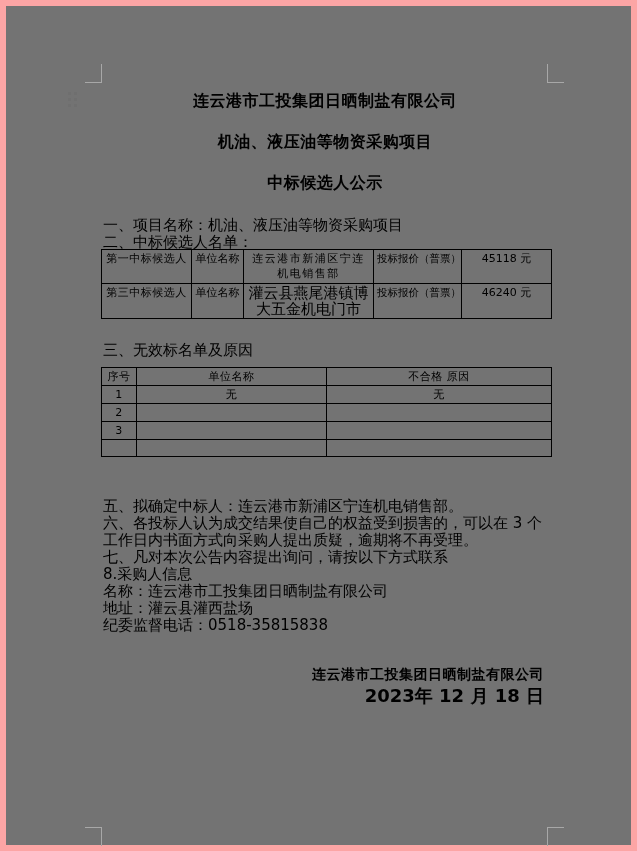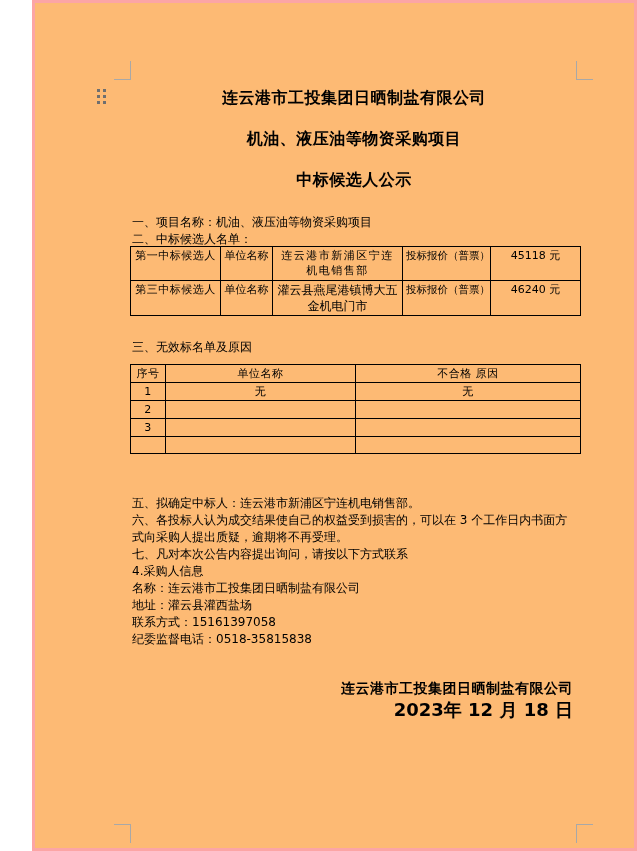--- a/index.html
+++ b/index.html
@@ -1,47 +1,47 @@
 <!DOCTYPE html>
 <html><head>
 <meta charset="utf-8">
 <style>
   * { margin:0; padding:0; box-sizing:border-box; }
   html,body { width:637px; height:851px; background:#fff; }
   body { font-family:"DejaVu Sans", sans-serif; color:#000; position:relative; }
-  .page { position:absolute; inset:0; border:3px solid #fca5a5; background:#fdba74;margin-left:32px; }
+  .page { position:absolute; inset:0; border:6px solid #fca5a5; background:#737373; }
 
   
   .crop { position:absolute; width:17px; height:19px; }
   .crop-tl { left:79px; top:58px;  border-right:1px solid #a8a8a8; border-bottom:1px solid #a8a8a8; }
   .crop-tr { left:541px; top:58px; border-left:1px solid #a8a8a8;  border-bottom:1px solid #a8a8a8; }
   .crop-bl { left:79px; top:821px; border-right:1px solid #a8a8a8; border-top:1px solid #a8a8a8; }
   .crop-br { left:541px; top:821px; border-left:1px solid #a8a8a8;  border-top:1px solid #a8a8a8; }
 
   
   .handle { position:absolute; left:62px; top:86px; display:grid;
             grid-template-columns:3px 3px; grid-auto-rows:3px; gap:3px 3px; }
   .handle span { background:#6f6f6f; width:3px; height:3px; }
 
   .content { position:absolute; left:97px; top:78px; width:444px; }
 
   .title { font-size:16px; font-weight:bold; text-align:center; line-height:20px; margin-bottom:21px; letter-spacing:0.5px; }
   .title.first { margin-top:7px; }
 
-  .body-line { font-size:12px; line-height:17px; }
+  .body-line { font-size:15px; line-height:17px; }
   .sec12 { margin-top:24px; }
 
   table { border-collapse:collapse; table-layout:fixed; width:450px; margin-left:-2px; }
   td, th { border:1px solid #000; font-size:11px; font-weight:normal; text-align:center;
            vertical-align:top; padding:1px 3px; line-height:15px; overflow:hidden; }
   .tbl-candidates { margin-top:-2px; }
   .tbl-candidates td { height:34px; }
   .rank-cell { letter-spacing:0.5px; }
   .unit-cell { letter-spacing:1.5px; }
-  .unit-cell.big { font-size:12px; letter-spacing:0; line-height:16px; }
+  .unit-cell.big { font-size:15px; letter-spacing:0; line-height:16px; }
   .pricelabel-cell { font-size:10.5px; letter-spacing:0; white-space:nowrap; }
 
   .sec3 { margin-top:23px; }
   .tbl-invalid { margin-top:8px; }
   .tbl-invalid td, .tbl-invalid th { height:17px; letter-spacing:0.5px; }
 
   .sec567 { margin-top:41px; }
   .signature { margin-top:29px; text-align:right; font-weight:bold; padding-right:3px; }
   .signature .co { font-size:14px; line-height:22px; letter-spacing:0.5px; }
   .signature .dt { font-size:18px; line-height:22px; }
@@ -134,24 +134,23 @@
         <td></td>
         <td></td>
       </tr>
     </tbody>
       </table>
 
     <div class="body-line sec567">五、拟确定中标人：连云港市新浦区宁连机电销售部。</div>
     <div class="body-line">六、各投标人认为成交结果使自己的权益受到损害的，可以在 3 个工作日内书面方式向采购人提出质疑，逾期将不再受理。</div>
     <div class="body-line">七、凡对本次公告内容提出询问，请按以下方式联系</div>
 
-    <div class="body-line">4.采购人信息</div>
+    <div class="body-line">8.采购人信息</div>
     <div class="body-line">名称：连云港市工投集团日晒制盐有限公司</div>
     <div class="body-line">地址：灌云县灌西盐场</div>
-    <div class="body-line">联系方式：15161397058</div>
     <div class="body-line">纪委监督电话：0518-35815838</div>
 
     <div class="signature">
       <div class="co">连云港市工投集团日晒制盐有限公司</div>
       <div class="dt">2023年 12 月 18 日</div>
     </div>
 
   </div>
 </div>
 

